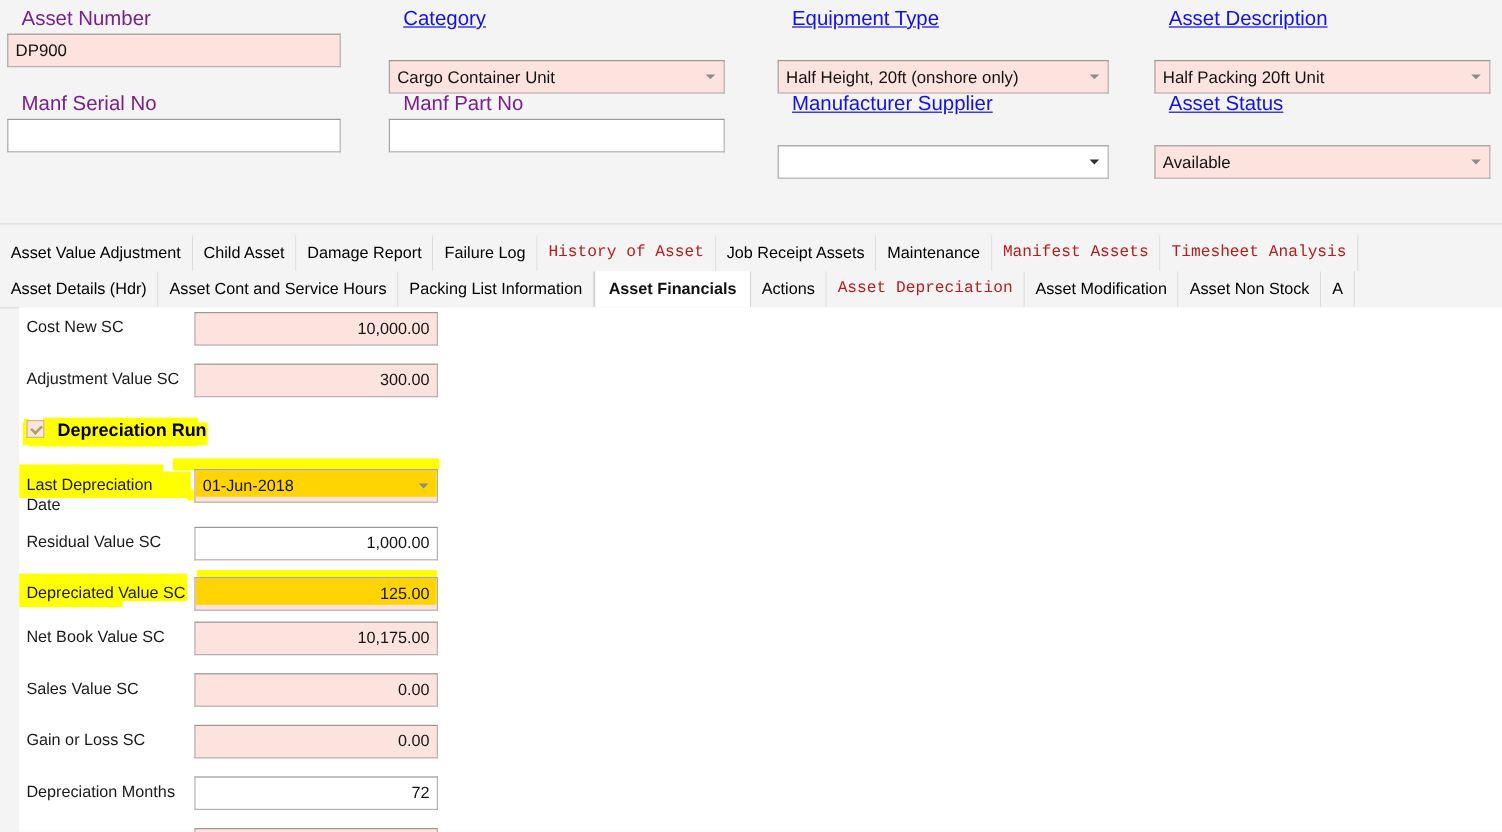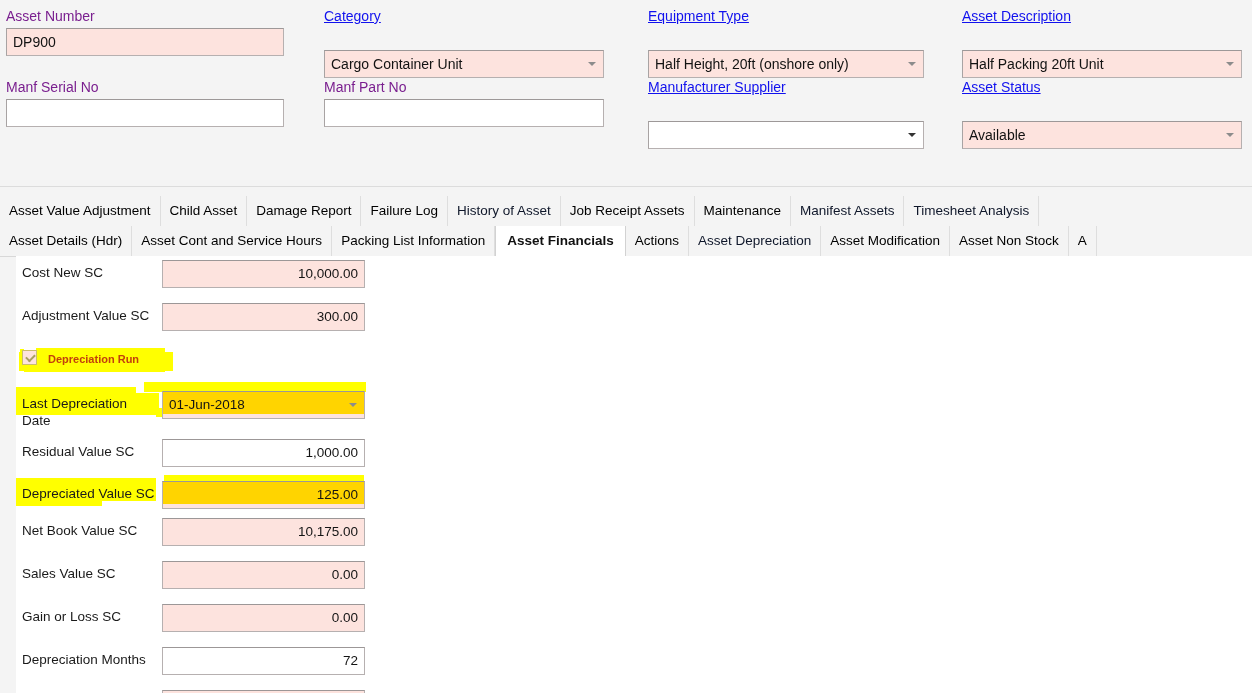--- a/index.html
+++ b/index.html
@@ -27,23 +27,23 @@
     background: #f4f4f4;
     border-bottom: 1px solid #dcdcdc;
   }
 
   .fld {
     position: absolute;
   }
   .fld-label {
     position: absolute;
     top: 0;
-    left: 0;
-    white-space: nowrap;
-    font-size: 14px;
+    left: 12px;
+    white-space: nowrap;
+    font-size: 17px;
     line-height: 16px;
   }
   .lbl-purple {
     color: #7a1f8f;
   }
   .lbl-link {
     color: #1111ee;
     text-decoration: underline;
   }
 
@@ -104,21 +104,22 @@
     box-sizing: border-box;
     line-height: 29px;
     padding: 0 9px;
     font-size: 13.5px;
     color: #000000;
     border-right: 1px solid #dedede;
     background: #f4f4f4;
     vertical-align: top;
   }
   .tab.green {
-    color: #0f172a;
+    color: #b91c1c;
+    font-family: Liberation Mono, monospace;
   }
   .tab.active {
     background: #ffffff;
     color: #111111;
     font-weight: bold;
     border-right: 1px solid #d2d2d2;
     border-left: 1px solid #d2d2d2;
     padding: 0 11px;
   }
   #tabrow2 { border-bottom: 1px solid #d8d8d8; }
@@ -182,23 +183,23 @@
     content: "";
     position: absolute;
     left: 3px; top: 3px;
     width: 7px; height: 4px;
     border-left: 2px solid #a8a060;
     border-bottom: 2px solid #a8a060;
     transform: rotate(-45deg);
   }
   .cbox-label {
     position: absolute;
-    font-size: 11px;
+    font-size: 15px;
     font-weight: bold;
-    color: #c2410c;
+    color: #000000;
     line-height: 16px;
     white-space: nowrap;
   }
 
   
   .hl {
     position: absolute;
     background: #ffff00;
     pointer-events: none;
   }

